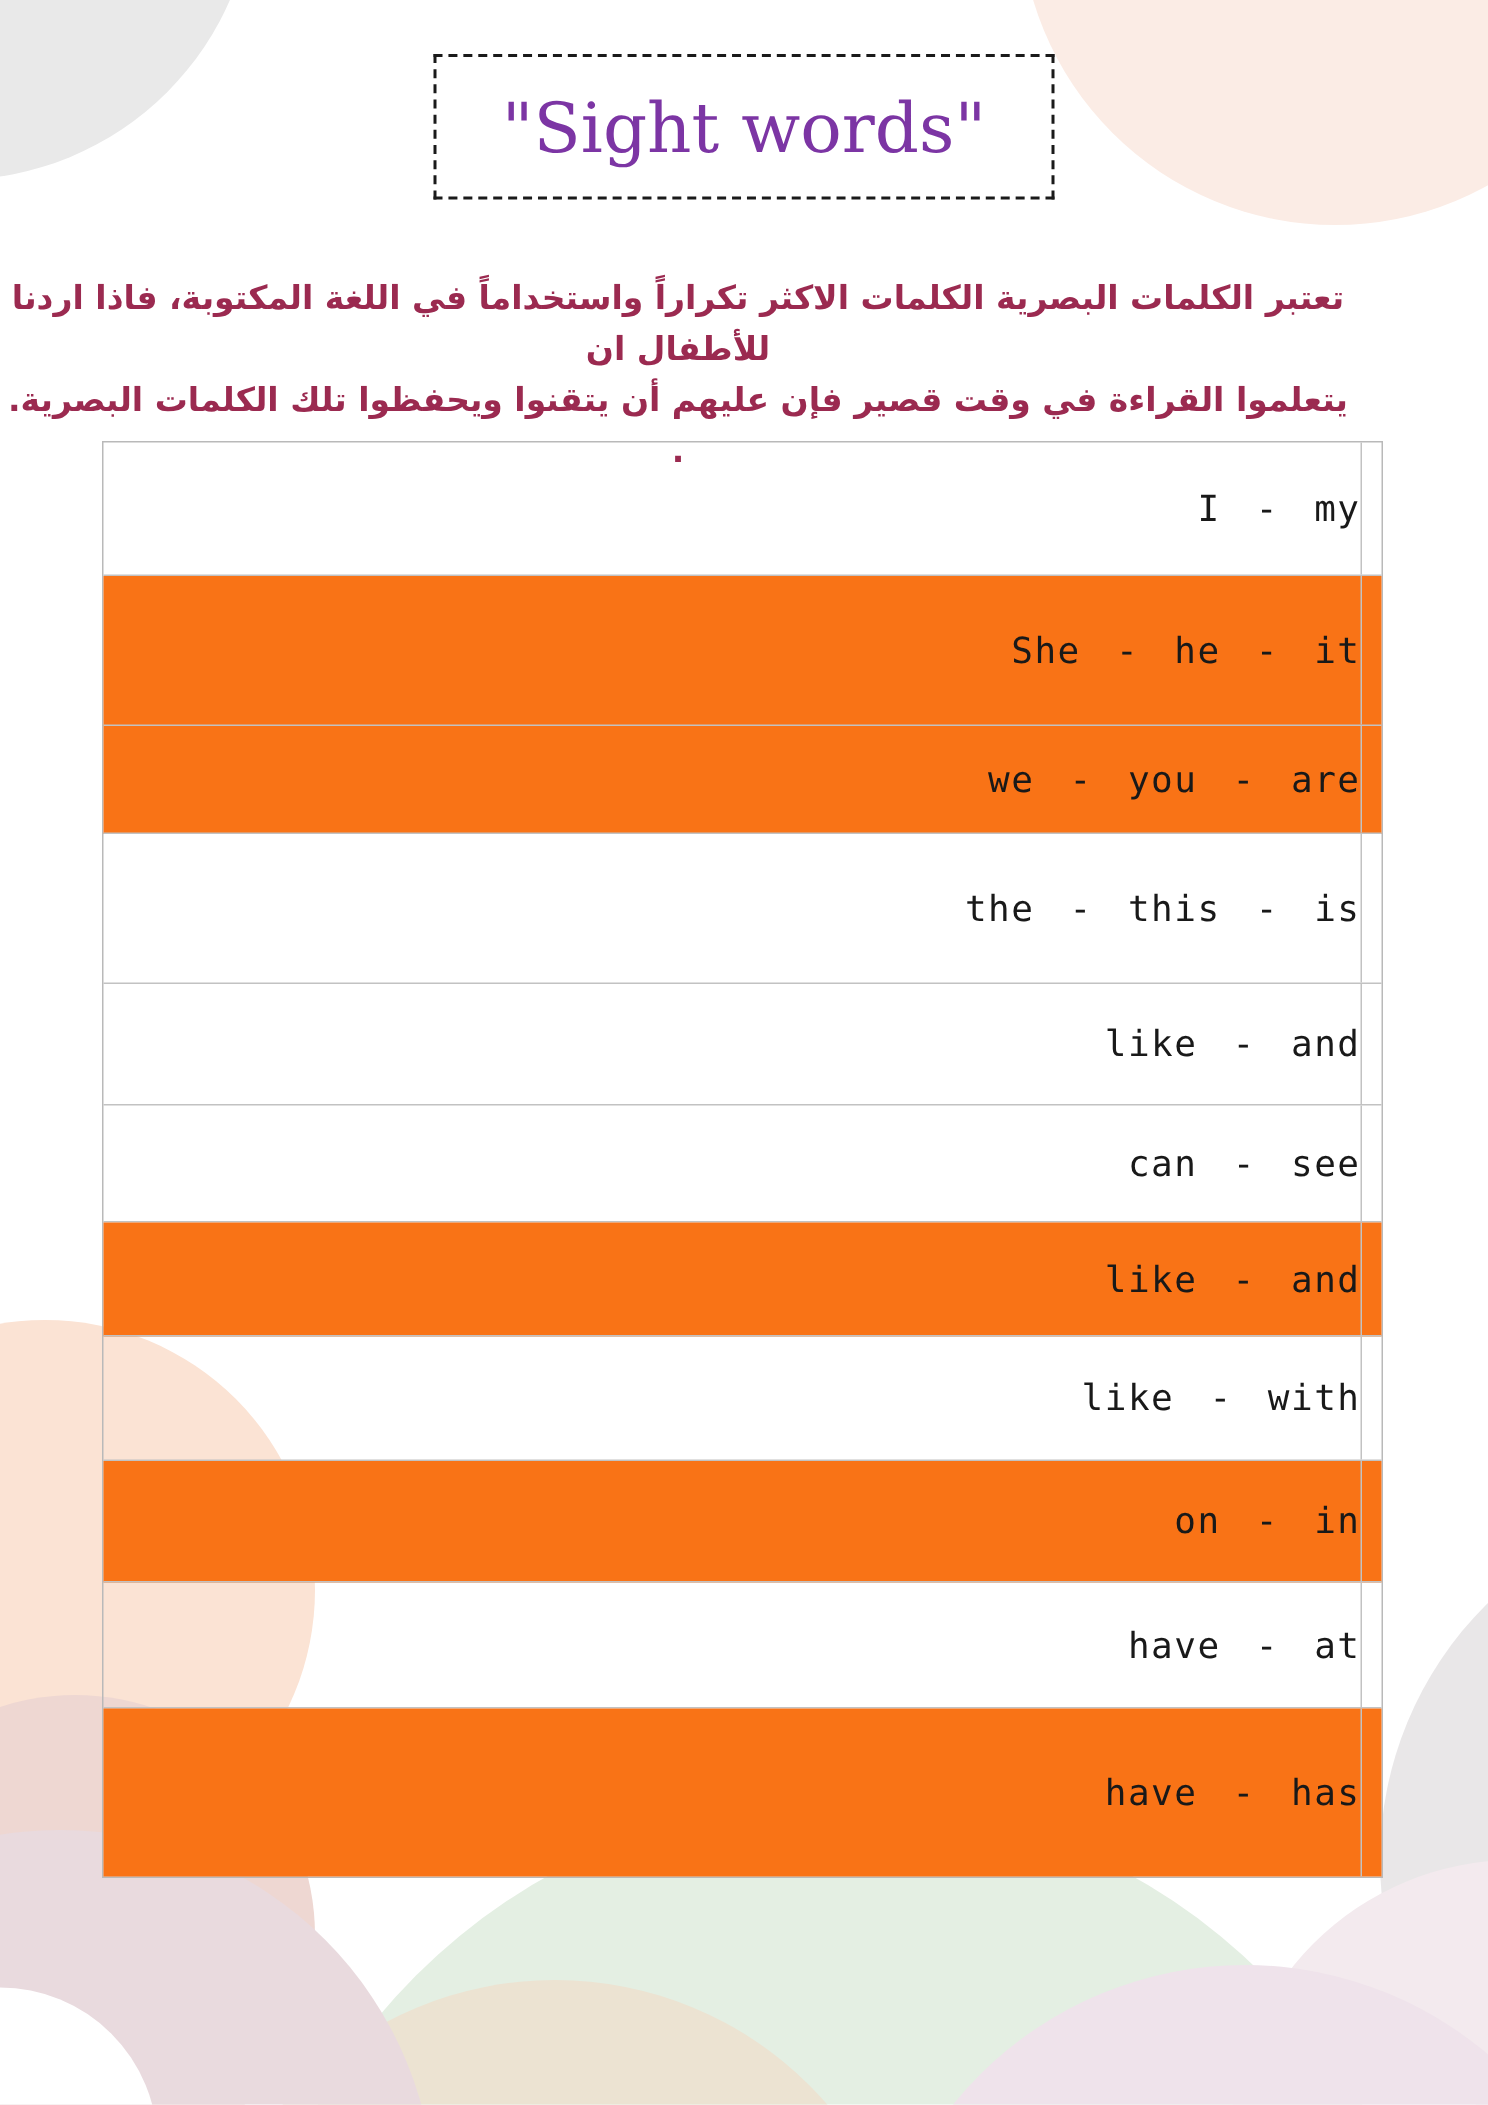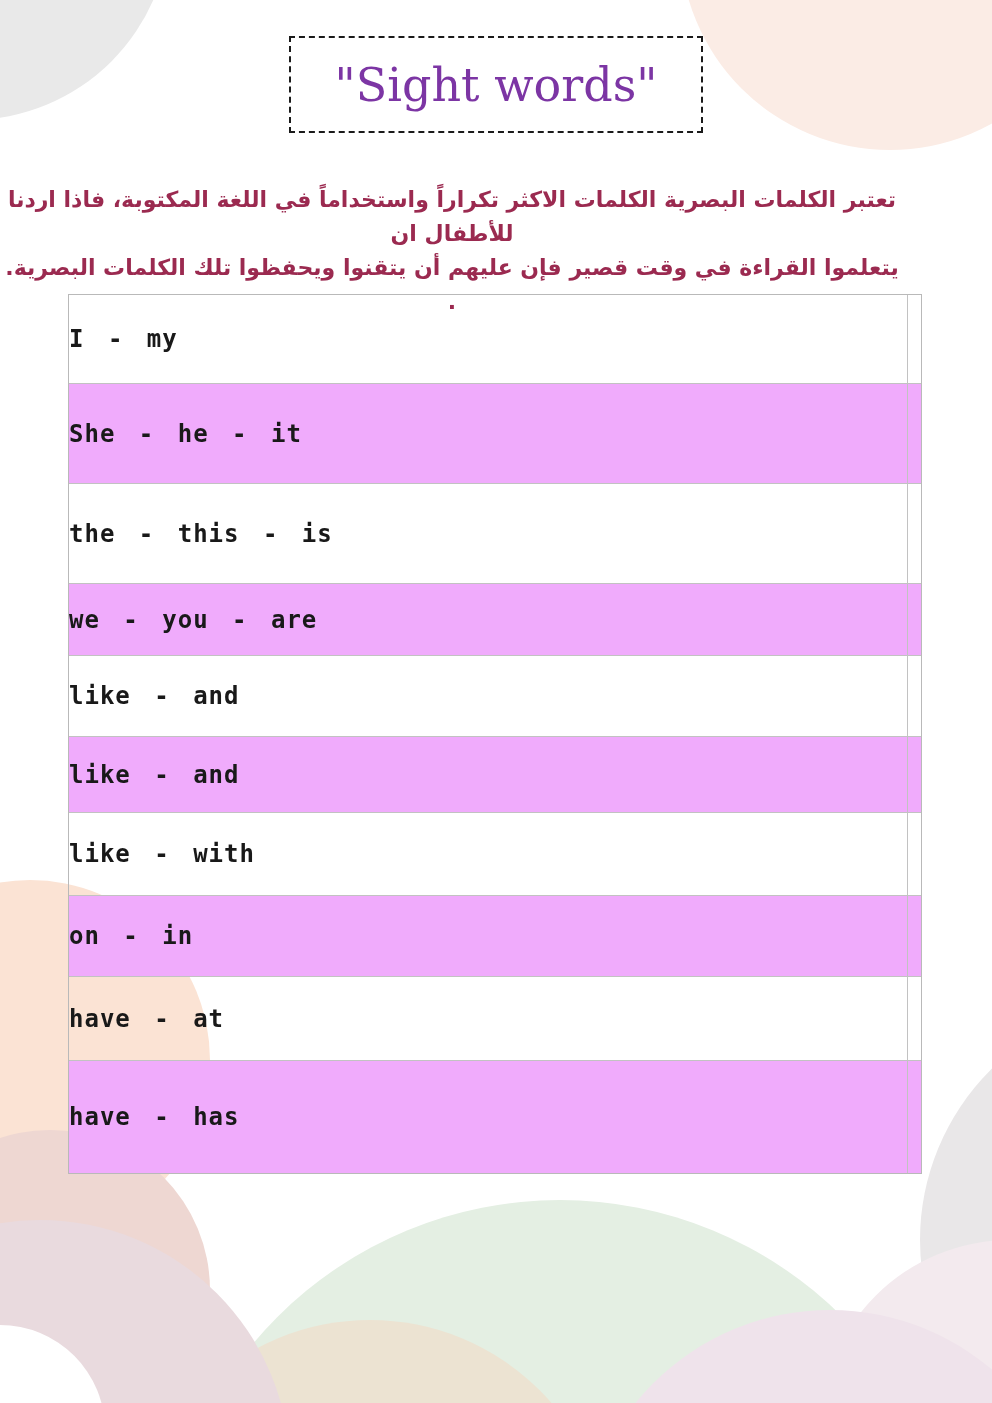--- a/index.html
+++ b/index.html
@@ -66,24 +66,24 @@
     left: 68px; top: 294px;
     width: 854px;
     border: 1px solid #b9b9b9;
     background: transparent;
   }
   .t-row {
     display: flex;
     border-bottom: 1px solid #c2c2c2;
   }
   .t-row:last-child { border-bottom: none; }
-  .t-row.alt { background: #f0abfc; }
+  .t-row.alt { background: #f97316; }
   .t-main {
     flex: 1 1 auto;
-    display: flex; align-items: center; justify-content: flex-start; font-weight: bold;
+    display: flex; align-items: center; justify-content: flex-end;
   }
   .t-side {
     flex: 0 0 14px;
     border-left: 1px solid #c2c2c2;
   }
   .word-pair {
     font-family: "DejaVu Sans Mono", "DejaVu Sans", monospace;
     font-size: 24px;
     color: #191919;
     letter-spacing: 1px;
@@ -125,35 +125,41 @@
           <span class="word-pair">I - my</span>
         </div>
       <div class="t-side"></div>
     </div>
     <div class="t-row alt" style="height:100px">
       <div class="t-main">
           <span class="word-pair">She - he - it</span>
         </div>
       <div class="t-side"></div>
     </div>
+    <div class="t-row alt" style="height:72px">
+      <div class="t-main">
+          <span class="word-pair">we - you - are</span>
+        </div>
+      <div class="t-side"></div>
+    </div>
     <div class="t-row" style="height:100px">
       <div class="t-main">
           <span class="word-pair">the - this - is</span>
         </div>
       <div class="t-side"></div>
     </div>
-    <div class="t-row alt" style="height:72px">
+    <div class="t-row" style="height:81px">
       <div class="t-main">
-          <span class="word-pair">we - you - are</span>
+          <span class="word-pair">like - and</span>
         </div>
       <div class="t-side"></div>
     </div>
-    <div class="t-row" style="height:81px">
+    <div class="t-row" style="height:78px">
       <div class="t-main">
-          <span class="word-pair">like - and</span>
+          <span class="word-pair">can - see</span>
         </div>
       <div class="t-side"></div>
     </div>
     <div class="t-row alt" style="height:76px">
       <div class="t-main">
           <span class="word-pair">like - and</span>
         </div>
       <div class="t-side"></div>
     </div>
     <div class="t-row" style="height:83px">

